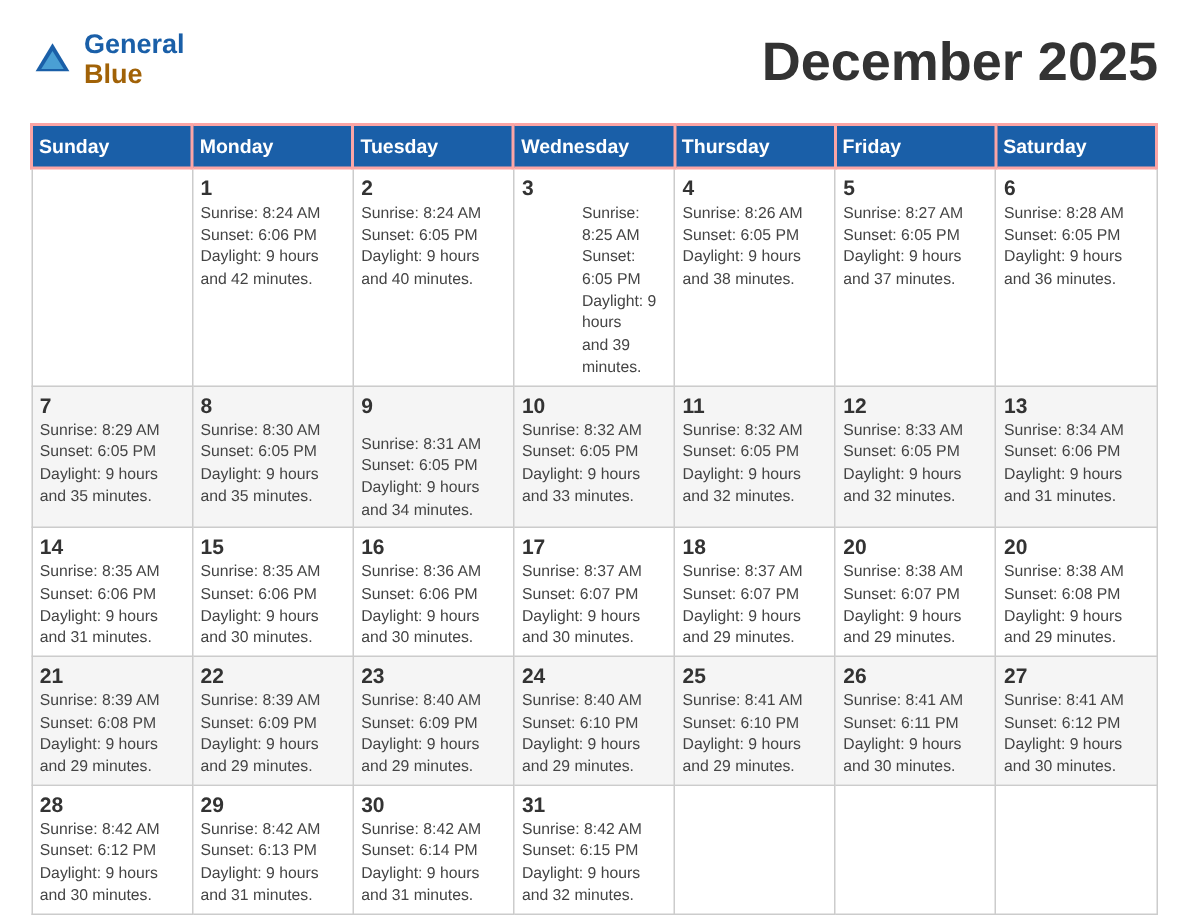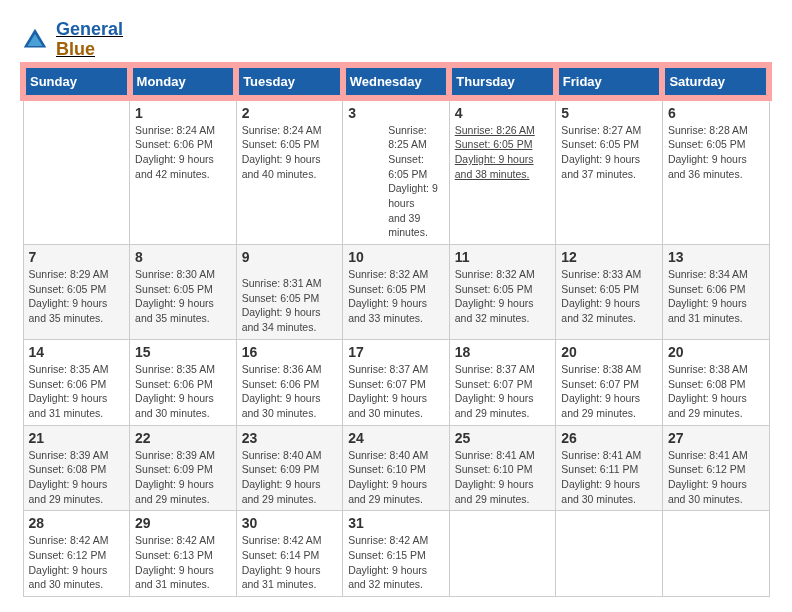--- a/index.html
+++ b/index.html
@@ -7,22 +7,21 @@
       font-family: Arial, sans-serif;
       background: #fff;
       width: 792px;
       min-height: 612px;
       padding: 20px;
     }
     .header-section {
       display: flex;
       justify-content: space-between;
       align-items: flex-start;
-      margin-bottom: 2px;
-      text-decoration: underline;
+      margin-bottom: 20px;
     }
     .logo {
       display: flex;
       align-items: center;
       gap: 6px;
     }
     .logo-text {
       font-size: 18px;
       font-weight: bold;
       line-height: 1.1;
@@ -53,21 +52,21 @@
       border-collapse: collapse;
       font-size: 11px;
     }
     .calendar-table th {
       background-color: #1a5fa8;
       color: #fff;
       padding: 6px 4px;
       text-align: left;
       font-size: 13px;
       font-weight: bold;
-      border: 6px solid #fca5a5;
+      border: 2px solid #fca5a5;
     }
     .calendar-table td {
       border: 1px solid #ccc;
       vertical-align: top;
       padding: 4px 5px;
       height: 80px;
       width: calc(100% / 7);
       background: #fff;
     }
     .calendar-table tr:nth-child(even) td {
@@ -96,20 +95,21 @@
     <svg class="logo-icon" viewBox="0 0 40 40">
       <polygon points="20,5 35,30 5,30" fill="#1a5fa8"></polygon>
       <polygon points="20,12 30,28 10,28" fill="#4a9fd4"></polygon>
     </svg>
     <div class="logo-text">
       <div><span>General</span></div>
       <div><span style="color:#a16207">Blue</span></div>
     </div>
   </div>
   <div class="title-section">
+    <div class="month-title">December 2025</div>
   </div>
 </div>
 
 <table class="calendar-table">
   <thead>
     <tr>
     <th>Sunday</th>
         <th>Monday</th>
         <th>Tuesday</th>
         <th>Wednesday</th>
@@ -137,21 +137,21 @@
         </td>
         <td>
           <div class="day-number">3</div>
           <div class="day-info" style="white-space: pre-line; margin-left: 40px;">Sunrise: 8:25 AM
 Sunset: 6:05 PM
 Daylight: 9 hours
 and 39 minutes.</div>
         </td>
         <td>
           <div class="day-number">4</div>
-          <div class="day-info" style="white-space: pre-line; text-decoration: underline;">Sunrise: 8:26 AM
+          <div class="day-info" style="white-space: pre-line;">Sunrise: 8:26 AM
 Sunset: 6:05 PM
 Daylight: 9 hours
 and 38 minutes.</div>
         </td>
         <td>
           <div class="day-number">5</div>
           <div class="day-info" style="white-space: pre-line;">Sunrise: 8:27 AM
 Sunset: 6:05 PM
 Daylight: 9 hours
 and 37 minutes.</div>

